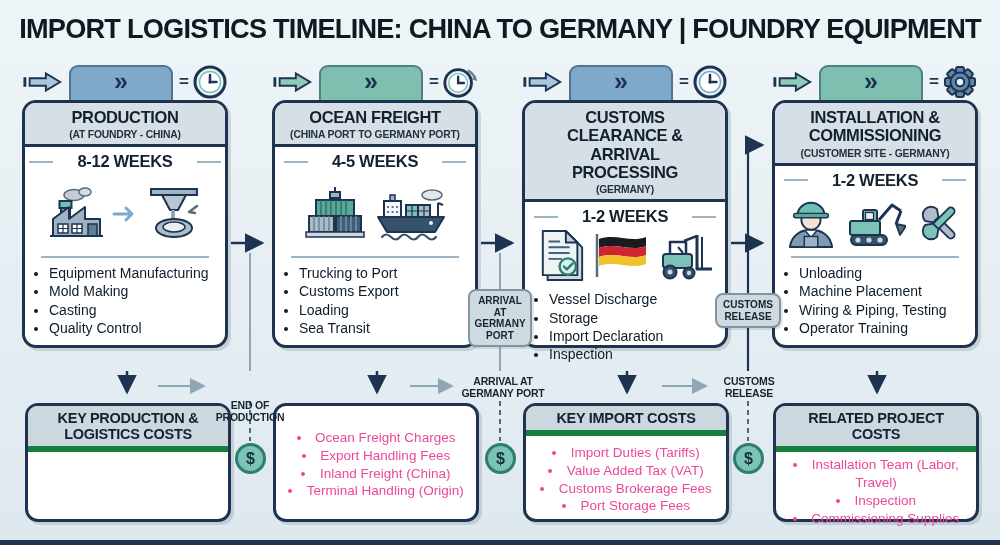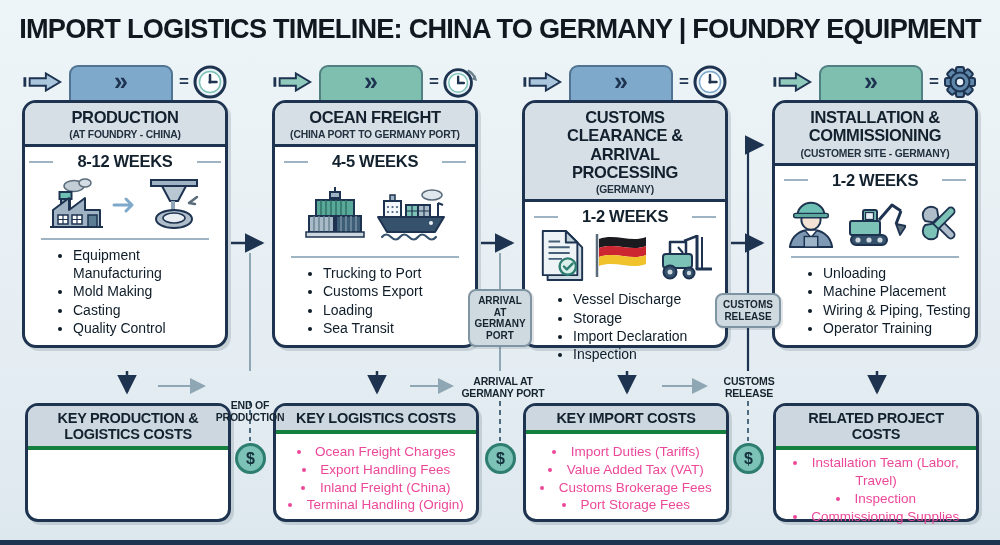--- a/index.html
+++ b/index.html
@@ -37,30 +37,30 @@
     text-align:center;padding:6px 4px 4px;
   }
   .stage-title{font-size:17px;font-weight:bold;letter-spacing:-0.4px;line-height:1.08;max-width:176px;margin:0 auto;transform:scaleX(0.97);}
   .stage-sub{font-size:11px;font-weight:bold;letter-spacing:-0.2px;margin-top:1px;color:#22313f;white-space:nowrap;transform:scaleX(0.94);}
   .duration-row{display:flex;align-items:center;justify-content:center;gap:24px;margin-top:5px;}
   .dash{width:24px;height:2px;background:#9fb4c2;}
   .duration{font-size:16.5px;font-weight:bold;letter-spacing:-0.3px;}
   .icons-row{flex:1;display:flex;align-items:center;justify-content:center;gap:7px;padding:2px 4px;}
   .divider{height:2px;background:#9fb4c2;margin:0 16px 2px;}
   .bullets{margin:4px 0 8px;padding-left:24px;list-style:disc;}
-  .bullets li{font-size:14px;line-height:1.3;color:#0e1c28;margin-left:24px;}
+  .bullets li{font-size:14px;line-height:1.3;color:#0e1c28;}
   
   .cost{
     position:absolute;top:403px;width:206px;height:119px;background:#ffffff;
     border:3px solid #1d3350;border-radius:13px;z-index:2;
     box-shadow:3px 3px 0 rgba(24,42,60,0.14);
     display:flex;flex-direction:column;box-sizing:border-box;
   }
   .cost-header{
-    background:#ccd7df;border-bottom:4px solid #15803d;border-radius:9px 9px 0 0;
+    background:#ccd7df;border-bottom:6px solid #15803d;border-radius:9px 9px 0 0;
     text-align:center;font-size:14.5px;font-weight:bold;letter-spacing:-0.3px;
     line-height:1.12;padding:4px 18px;transform-origin:center;
   }
   .cost-items{margin:4px 0 0;padding:0 4px;list-style-position:inside;list-style:disc inside;flex:1;display:flex;flex-direction:column;justify-content:center;}
   .cost-items li{font-size:13.5px;line-height:1.32;text-align:center;color:#ec4899;}
   
   .milestone{
     position:absolute;z-index:4;text-align:center;
     font-size:10.5px;font-weight:bold;line-height:1.15;color:#16242f;letter-spacing:-0.2px;
   }
@@ -392,21 +392,20 @@
 <div class="milestone" style="left:718px;top:375px;width:62px;">CUSTOMS RELEASE</div>
 
 <div class="dollar" style="left:235px;top:443px;">$</div>
 <div class="dollar" style="left:485px;top:443px;">$</div>
 <div class="dollar" style="left:733px;top:443px;">$</div>
 
 <div class="cost" style="left:25px">
   <div class="cost-header">KEY PRODUCTION &amp; LOGISTICS COSTS</div>
 </div>
 <div class="cost" style="left:273px">
-  <div class="cost-header">KEY LOGISTICS COSTS</div>
   <ul class="cost-items">
     <li>Ocean Freight Charges</li>
     <li>Export Handling Fees</li>
     <li>Inland Freight (China)</li>
     <li>Terminal Handling (Origin)</li>
   </ul>
 </div>
 <div class="cost" style="left:523px">
   <div class="cost-header">KEY IMPORT COSTS</div>
   <ul class="cost-items">

